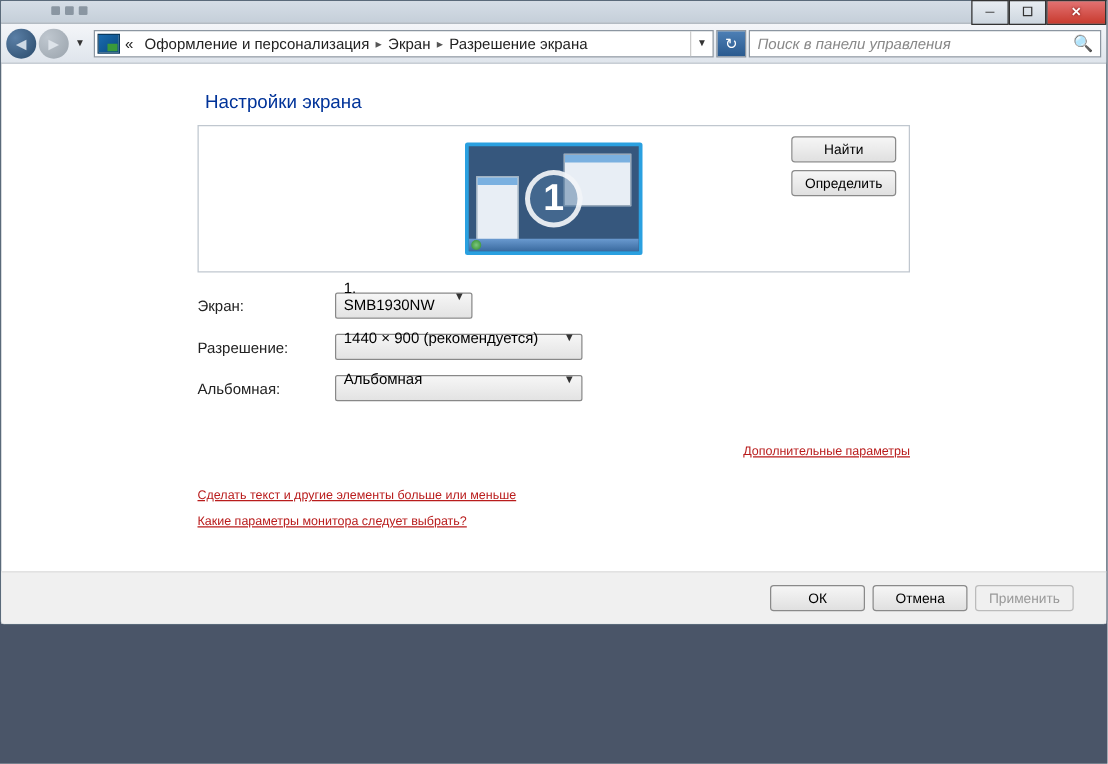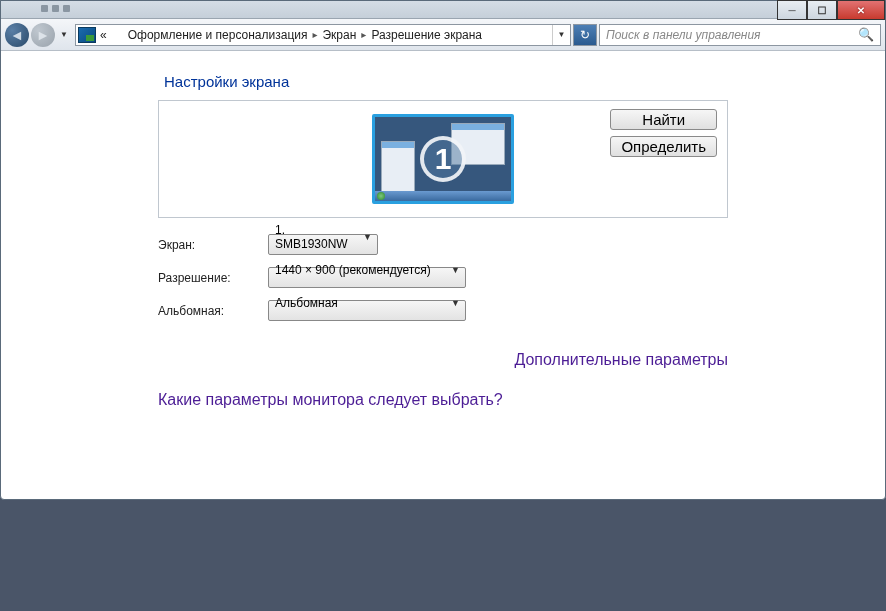--- a/index.html
+++ b/index.html
@@ -37,32 +37,32 @@
 .monitor { width: 142px; height: 90px; background: #36577d; border: 3px solid #2aa0e0; border-radius: 2px; position: relative; overflow:hidden;}
 .monitor .win1 { position:absolute; left:6px; top:24px; width:34px; height:56px; background:#e8eef5; border:1px solid #9ab;}
 .monitor .win1::before{content:"";position:absolute;top:0;left:0;right:0;height:6px;background:#7ab0e0;}
 .monitor .win2 { position:absolute; right:6px; top:6px; width:54px; height:42px; background:#e8eef5; border:1px solid #9ab;}
 .monitor .win2::before{content:"";position:absolute;top:0;left:0;right:0;height:6px;background:#7ab0e0;}
 .monitor .taskbar{position:absolute;bottom:0;left:0;right:0;height:10px;background:linear-gradient(to bottom,#6a9ad0,#3a6a9f);}
 .monitor .startbtn{position:absolute;bottom:1px;left:2px;width:8px;height:8px;border-radius:50%;background:radial-gradient(circle,#7ec77e,#2a8a2a);}
 .monitor .num { position:absolute; left:50%; top:50%; transform:translate(-50%,-50%); width:46px;height:46px;border:4px solid rgba(255,255,255,0.85);border-radius:50%;display:flex;align-items:center;justify-content:center;color:#fff;font-size:30px;font-weight:bold;background:rgba(80,120,160,0.5);}
 .pbuttons { position:absolute; right:10px; top:8px; display:flex; flex-direction:column; gap:6px;}
 
-.btn { min-width:76px; height:21px; padding:0 10px; font-size:15px; background:linear-gradient(to bottom,#f6f6f6,#e0e0e0); border:1px solid #8a8a8a; border-radius:3px; cursor:default; display:inline-flex;align-items:center;justify-content:center;}
+.btn { min-width:76px; height:21px; padding:0 10px; font-size:11px; background:linear-gradient(to bottom,#f6f6f6,#e0e0e0); border:1px solid #8a8a8a; border-radius:3px; cursor:default; display:inline-flex;align-items:center;justify-content:center;}
 .btn.disabled{color:#999;border-color:#bbb;background:#f0f0f0;}
 
 .formrows { margin-top: 16px; }
 .formrow { display:flex; align-items:center; margin-bottom: 12px; }
 .formrow .lbl { width: 110px; font-size: 12px; color:#222;}
 .select { height:21px; background:linear-gradient(to bottom,#f6f6f6,#e3e3e3); border:1px solid #888; border-radius:2px; font-size:12px; padding:0 20px 16px 6px; display:flex;align-items:center;position:relative;cursor:default;}
 .select .arr { position:absolute; right:5px; font-size:9px; color:#333;}
 .sel-sm{width:110px;} .sel-md{width:198px;}
 
 .linkrow { text-align:right; margin-top:30px;}
-.link { color:#4c1d95; font-size:16px; cursor:pointer; }
+.link { color:#b91c1c; font-size:10px; cursor:pointer;text-decoration:underline; }
 .linklist { margin-top:22px;}
 .linklist .link{ display:block; margin-bottom:10px; text-align:left;}
 
 .buttonbar { position:absolute; bottom:0; left:0; right:0; height:42px; background:#f0f0f0; border-top:1px solid #ddd; display:flex; align-items:center; justify-content:flex-end; padding-right:26px; gap:6px;}
 </style>
 </head>
 <body>
 
 <div class="window">
 
@@ -79,21 +79,21 @@
     </div>
   </div>
 
   <div class="navbar">
     <div class="navbtn">◄</div>
     <div class="navbtn dis">►</div>
     <div class="navdrop">▼</div>
     <div class="address">
       <div class="cpicon"></div>
       <span>«</span>
-      <span style="margin-left:21px">Оформление и персонализация</span>
+      <span style="margin-left:9px">Оформление и персонализация</span>
       <span class="chev">▸</span>
       <span>Экран</span>
       <span class="chev">▸</span>
       <span>Разрешение экрана</span>
       <div class="drop">▼</div>
     </div>
     <div class="refresh">↻</div>
     <div class="search">
       <span>Поиск в панели управления</span>
       <span class="sicn">🔍</span>
@@ -142,19 +142,25 @@
             <span class="arr">▼</span>
           </div>
         </div>
       </div>
 
       <div class="linkrow">
         <span class="link">Дополнительные параметры</span>
       </div>
 
       <div class="linklist">
+        <span class="link">Сделать текст и другие элементы больше или меньше</span>
         <span class="link">Какие параметры монитора следует выбрать?</span>
       </div>
     </div>
   </div>
 
+  <div class="buttonbar">
+    <div class="btn">ОК</div>
+    <div class="btn">Отмена</div>
+    <div class="btn disabled">Применить</div>
+  </div>
 
 </div>
 
 </body></html>

